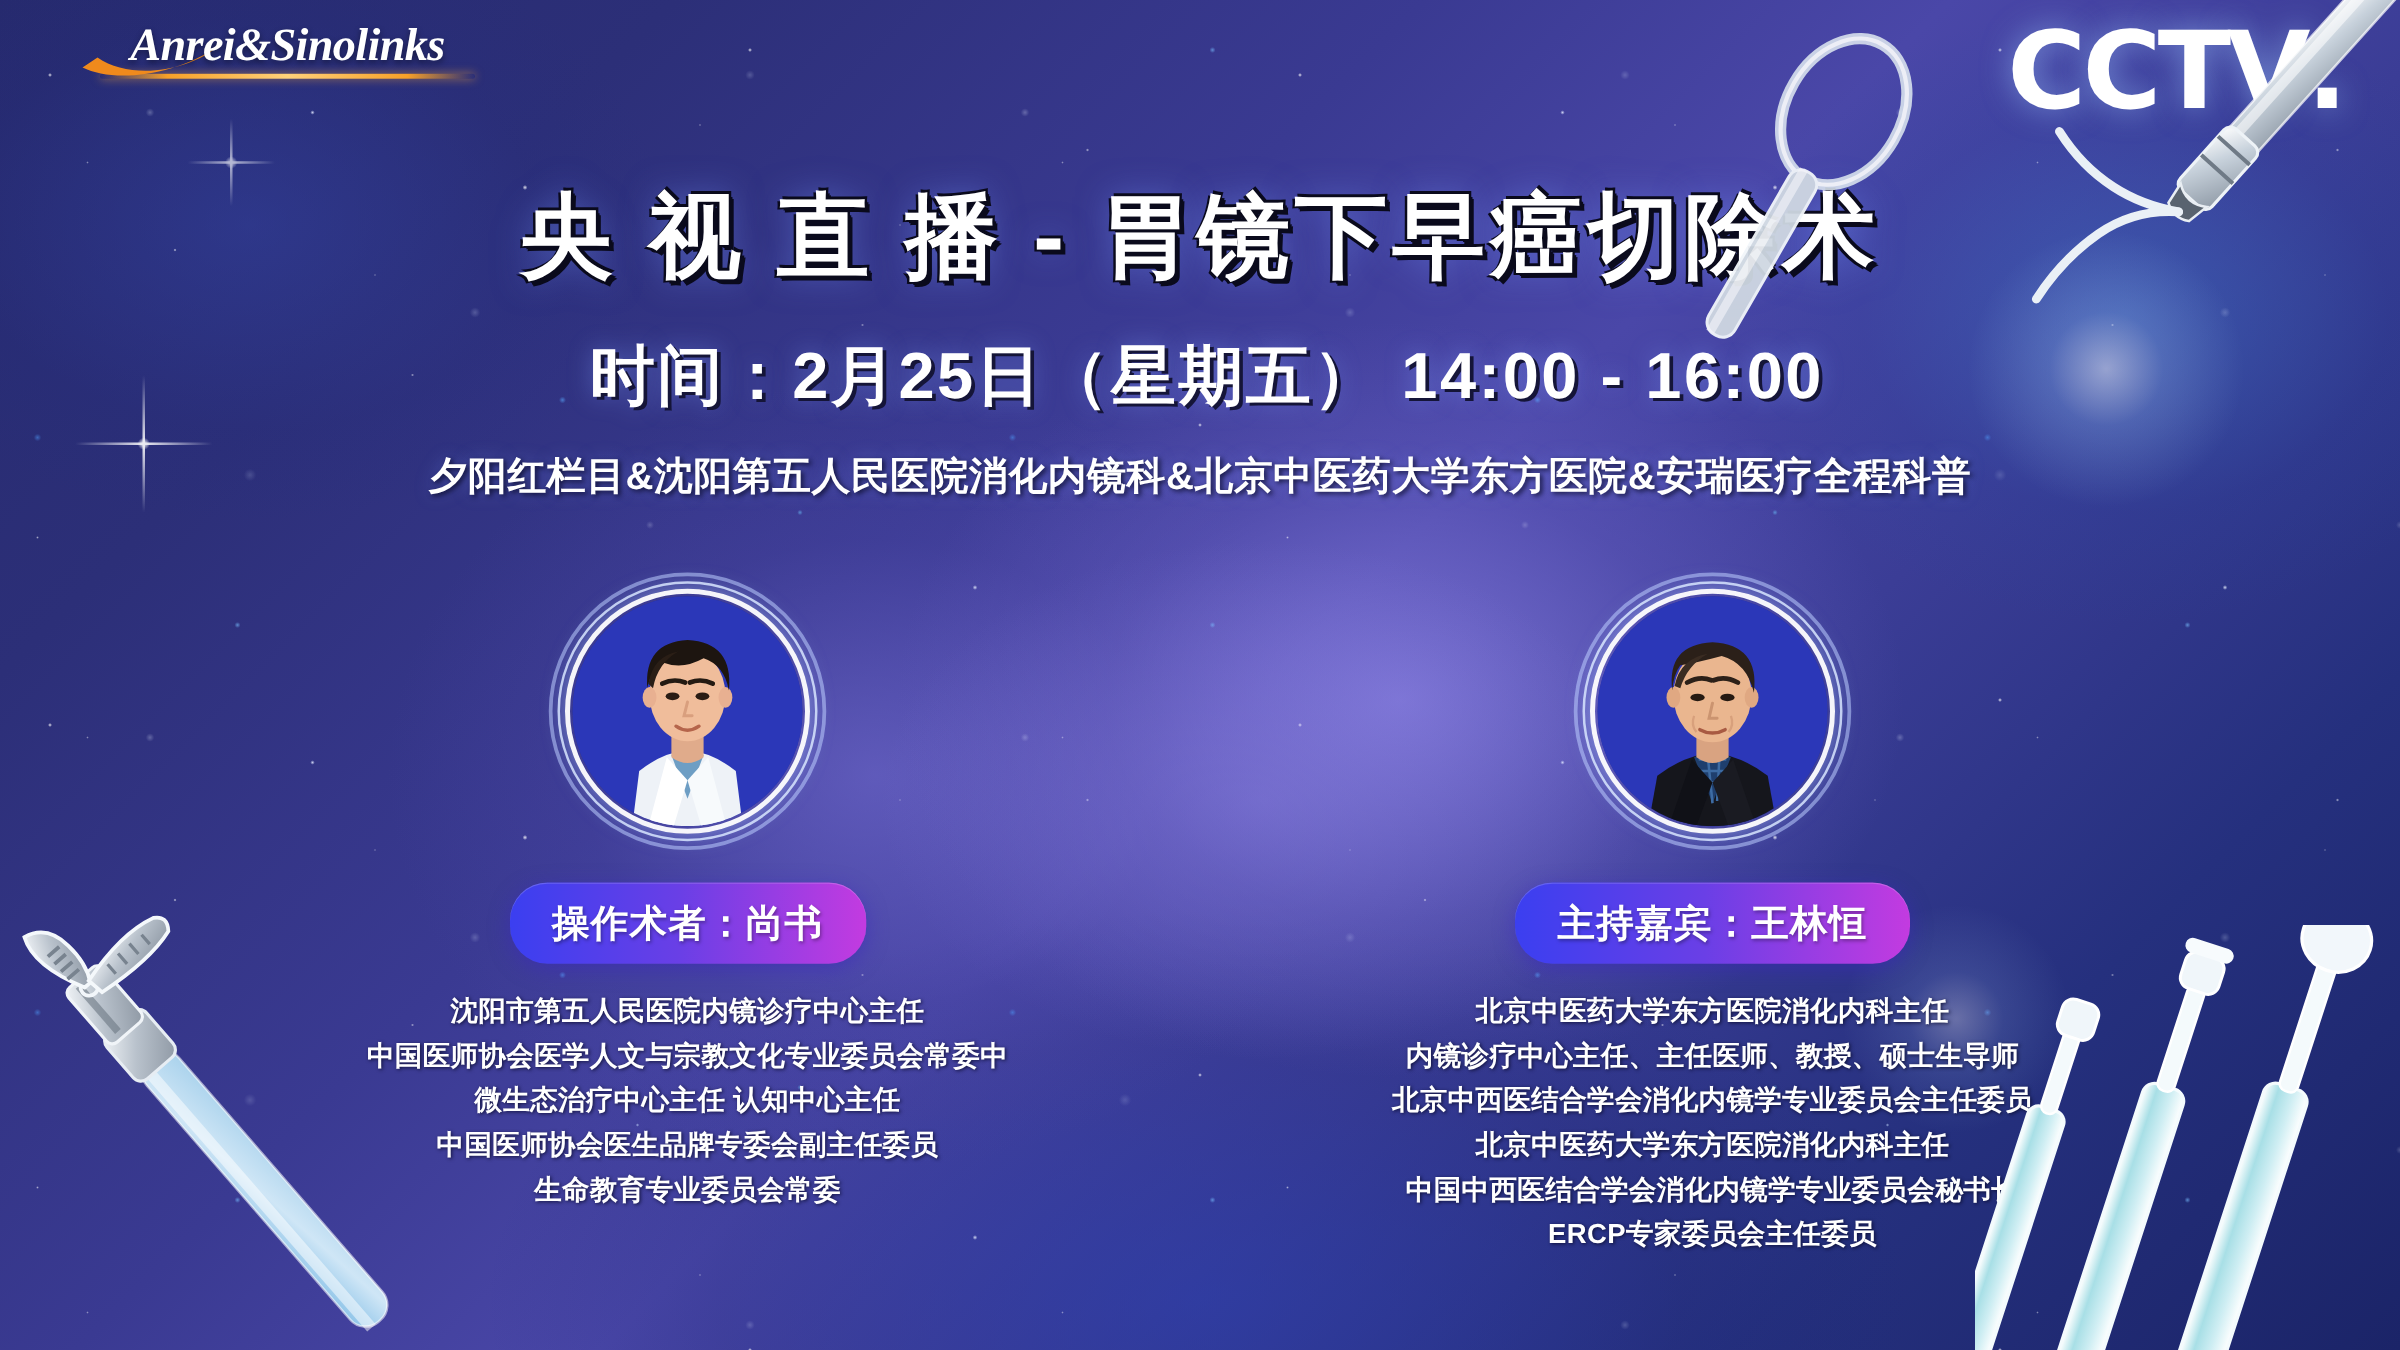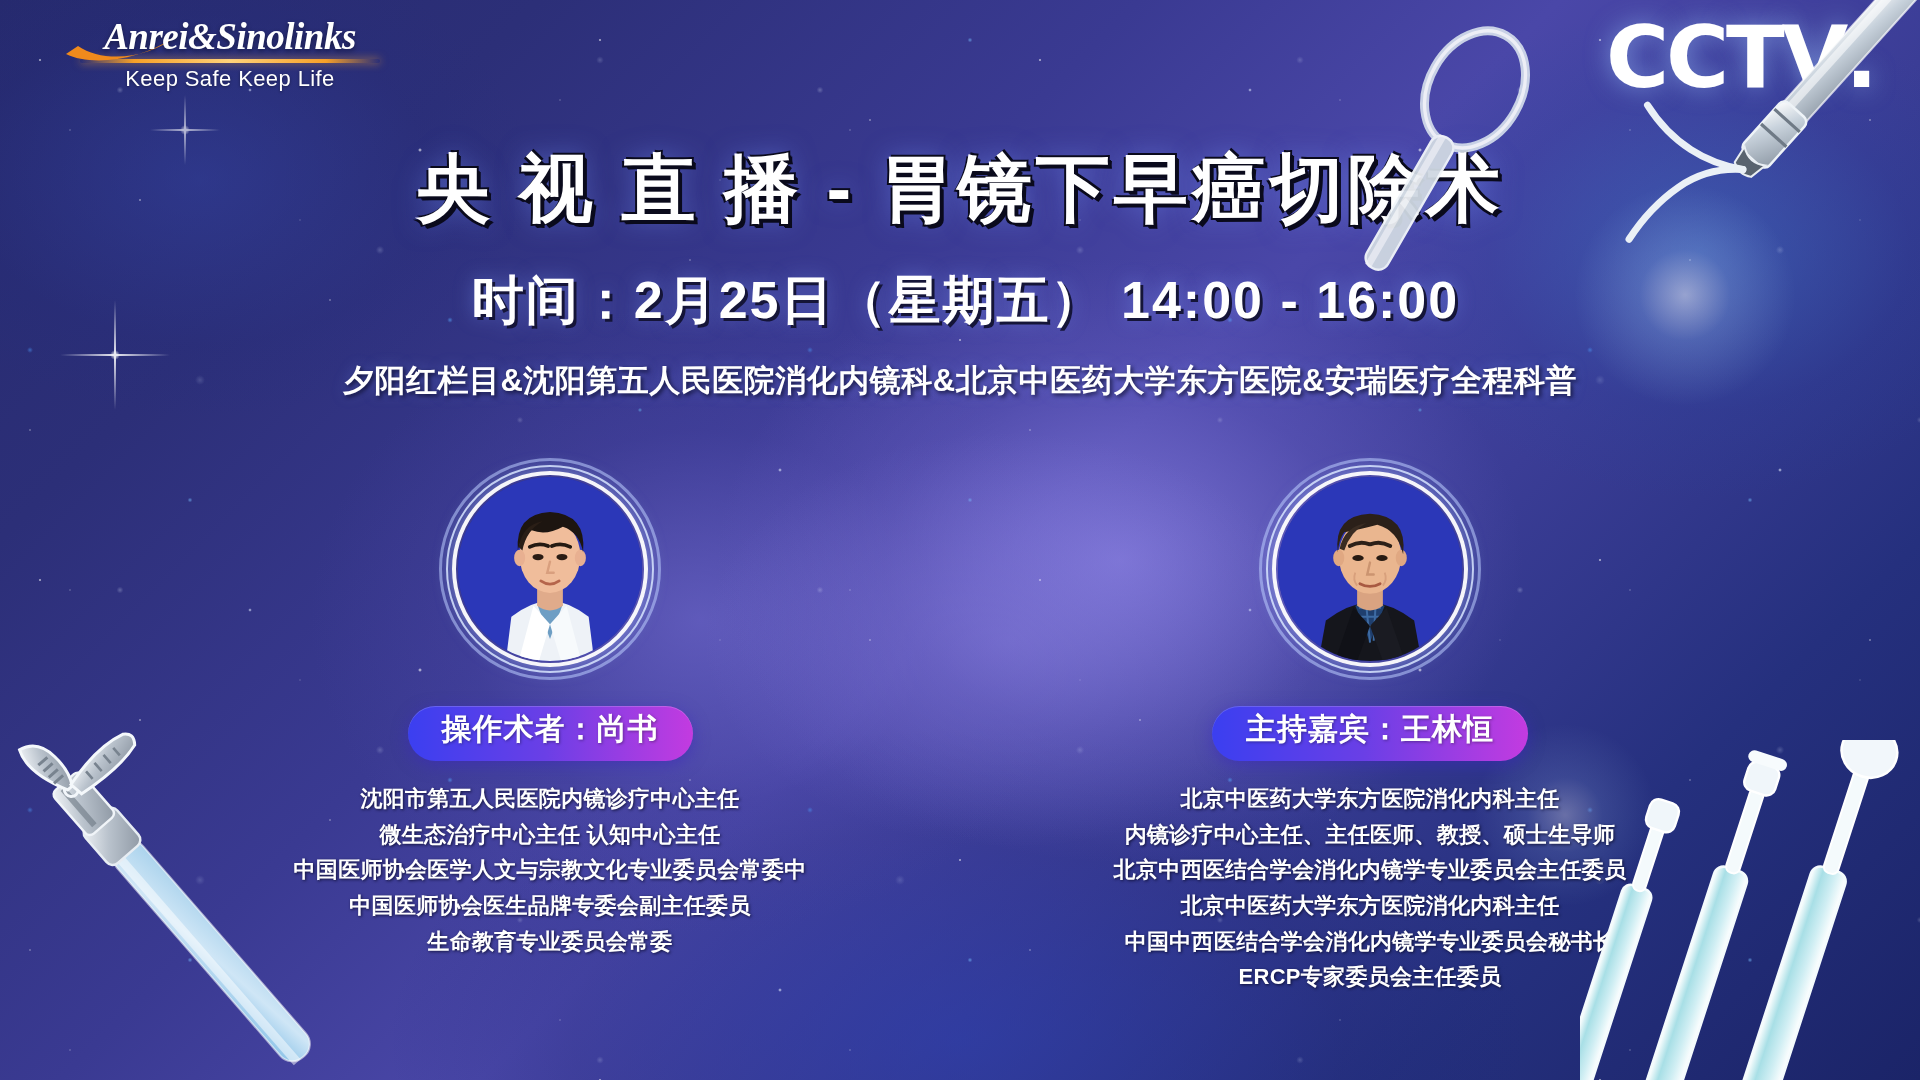--- a/index.html
+++ b/index.html
@@ -123,21 +123,21 @@
   .ring.r2{ inset:7px; border:2px solid rgba(225,235,255,.85); }
   .ring.r3{ inset:13px; border:4px solid rgba(255,255,255,.95); box-shadow:0 0 18px rgba(170,200,255,.55); }
   .photo{
     position:absolute; inset:19px; border-radius:50%; overflow:hidden;
     background:#2b37b8; box-shadow:inset 0 0 22px rgba(0,0,0,.22);
   }
   .photo svg{ display:block; width:100%; height:100%; }
 
   .badge{
     display:inline-block; margin-top:26px;
-    padding:3px 34px 11px; border-radius:30px;
+    padding:13px 34px 11px; border-radius:30px;
     font-size:30px; font-weight:bold; color:#ffffff; letter-spacing:1px;
     background:linear-gradient(90deg,#3b3ff0 0%,#6a3fe6 48%,#c33be0 100%);
     box-shadow:0 4px 16px rgba(60,40,190,.55), inset 0 1px 0 rgba(255,255,255,.18);
     text-shadow:1px 1px 3px rgba(0,0,0,.35); white-space:nowrap;
   }
   .creds{ margin-top:20px; }
   .creds li{
     list-style:none; font-size:22px; font-weight:bold; color:#ffffff;
     line-height:1.62; letter-spacing:.3px; white-space:nowrap;
     text-shadow:1px 1px 3px rgba(8,8,35,.8);
@@ -173,21 +173,20 @@
   <div class="glowdot" style="left:700px;top:430px;width:620px;height:420px;background:radial-gradient(ellipse,rgba(150,140,235,.35) 0%,rgba(120,110,215,0) 70%);"></div>
 
   <div id="anrei-logo">
     <div style="position:relative;">
       <svg class="anrei-swoosh" viewBox="0 0 130 34">
         <path d="M2 22 C 26 34, 74 30, 112 4 C 86 26, 40 32, 14 14 Z" fill="#f08a1c"></path>
       </svg>
       <div class="anrei-word">Anrei&amp;Sinolinks</div>
     </div>
     <div class="anrei-rule"></div>
-    <div class="anrei-tag">Keep Safe Keep Life</div>
   </div>
 
   <div id="cctv-logo">
     <span>CCTV</span><span class="dot">.</span>
   </div>
 
   <div id="headline">
     <div id="main-title">央 视 直 播 - 胃镜下早癌切除术</div>
     <div id="time-line">时间：2月25日（星期五） 14:00 - 16:00</div>
     <div id="partners-line">夕阳红栏目&amp;沈阳第五人民医院消化内镜科&amp;北京中医药大学东方医院&amp;安瑞医疗全程科普</div>
@@ -226,22 +225,22 @@
             <ellipse cx="113" cy="87" rx="6" ry="3.4" fill="#2a1c14"></ellipse>
 
             <path d="M100 92 l-3 12 h7" stroke="#d99f7e" stroke-width="2.6" fill="none" stroke-linecap="round"></path>
             <path d="M90 113 q10 7 20 0" stroke="#b5654b" stroke-width="3" fill="none" stroke-linecap="round"></path>
           </svg>
         </div>
       </div>
       <div class="badge">操作术者：尚书</div>
       <ul class="creds">
         <li>沈阳市第五人民医院内镜诊疗中心主任</li>
+        <li>中国医师协会医学人文与宗教文化专业委员会常委中</li>
         <li>微生态治疗中心主任  认知中心主任</li>
-        <li>中国医师协会医学人文与宗教文化专业委员会常委中</li>
         <li>中国医师协会医生品牌专委会副主任委员</li>
         <li>生命教育专业委员会常委</li>
       </ul>
     </div>
 
     <div class="speaker right">
       <div class="portrait-wrap">
         <span class="ring r1"></span>
         <span class="ring r2"></span>
         <span class="ring r3"></span>

